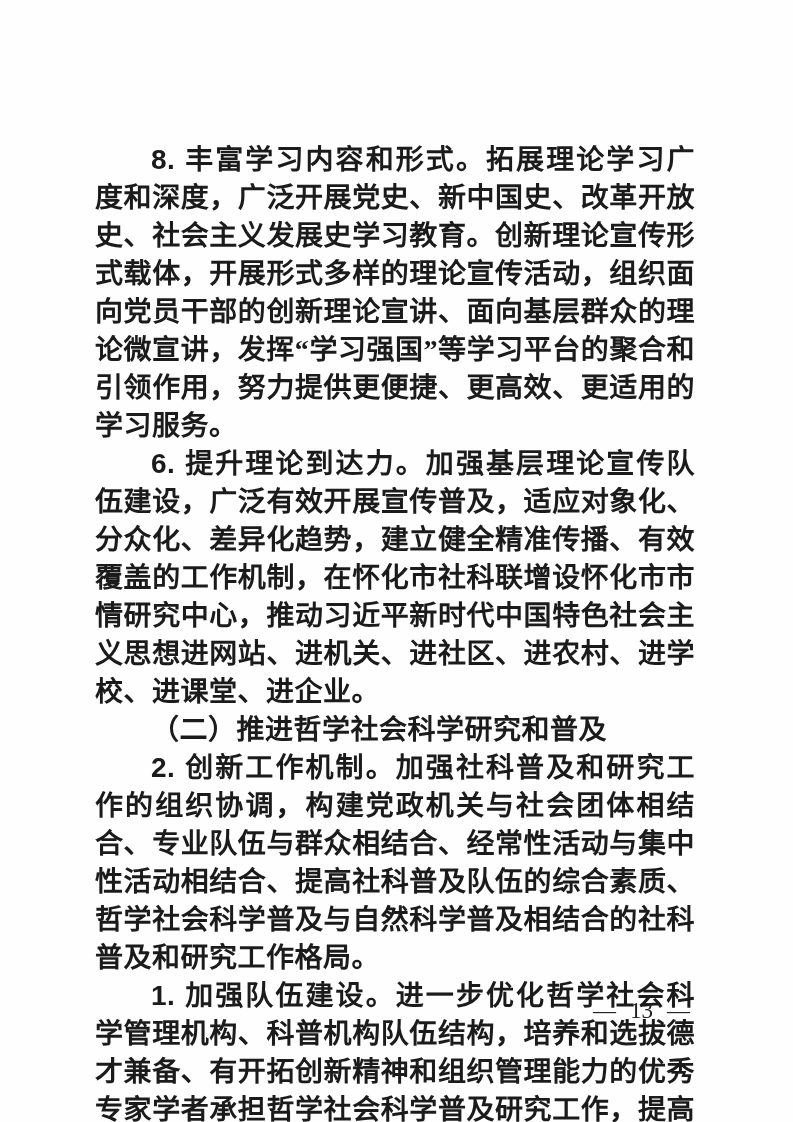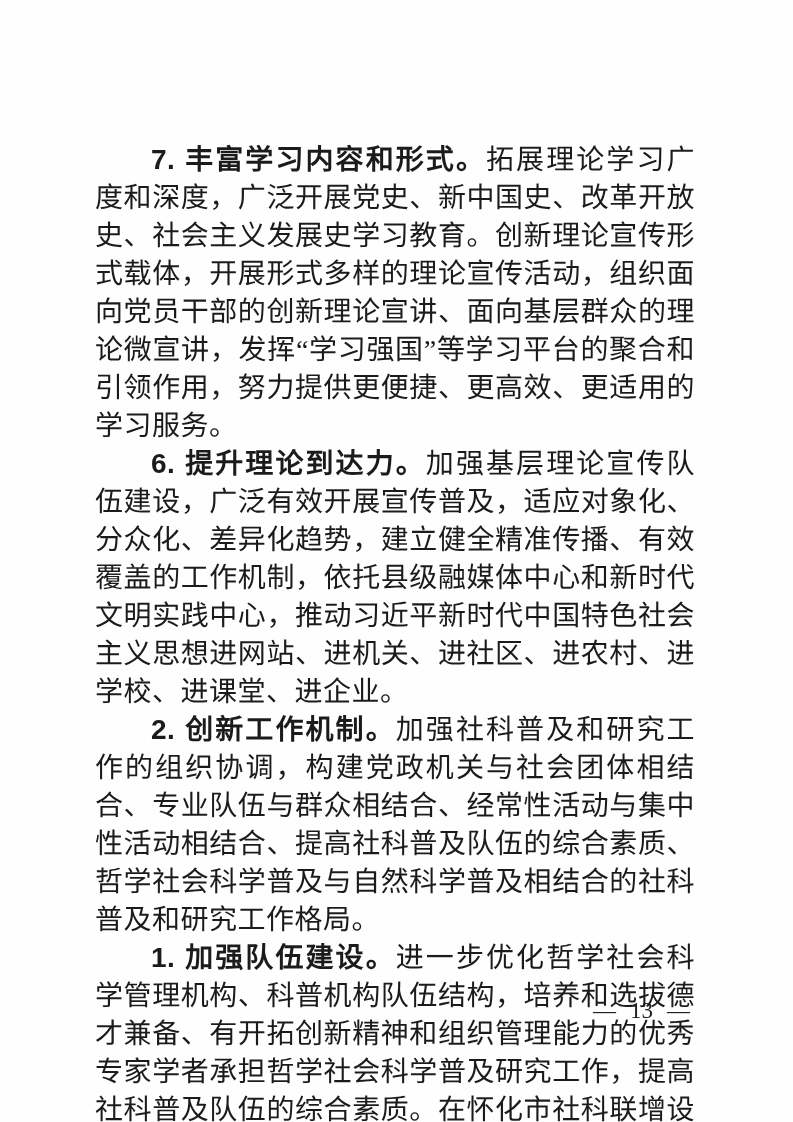--- a/index.html
+++ b/index.html
@@ -29,21 +29,21 @@
   }
   .para {
     margin: 0;
     text-indent: 2em;
   }
   .para-heading {
     font-weight: 700;
     font-family: "Liberation Sans", "DejaVu Sans", sans-serif;
   }
   .para-body {
-    font-weight: 400;
+    font-weight: 700;
   }
   .section-heading {
     margin: 0;
     text-indent: 2em;
     font-weight: 700;
     font-family: "Liberation Sans", "DejaVu Sans", sans-serif;
   }
   .footer {
     position: absolute;
     right: 103px;
@@ -57,24 +57,25 @@
     font-family: "Liberation Serif", "DejaVu Serif", serif;
   }
 </style>
 </head>
 <body>
 
 <div class="page">
 
   <div class="content">
 
-    <p class="para"><span class="para-heading">7. 丰富学习内容和形式。</span><span class="para-body">拓展理论学习广度和深度，广泛开展党史、新中国史、改革开放史、社会主义发展史学习教育。创新理论宣传形式载体，开展形式多样的理论宣传活动，组织面向党员干部的创新理论宣讲、面向基层群众的理论微宣讲，发挥“学习强国”等学习平台的聚合和引领作用，努力提供更便捷、更高效、更适用的学习服务。</span></p>
+    <p class="para"><span class="para-heading">8. 丰富学习内容和形式。</span><span class="para-body">拓展理论学习广度和深度，广泛开展党史、新中国史、改革开放史、社会主义发展史学习教育。创新理论宣传形式载体，开展形式多样的理论宣传活动，组织面向党员干部的创新理论宣讲、面向基层群众的理论微宣讲，发挥“学习强国”等学习平台的聚合和引领作用，努力提供更便捷、更高效、更适用的学习服务。</span></p>
 
-    <p class="para"><span class="para-heading">6. 提升理论到达力。</span><span class="para-body">加强基层理论宣传队伍建设，广泛有效开展宣传普及，适应对象化、分众化、差异化趋势，建立健全精准传播、有效覆盖的工作机制，依托县级融媒体中心和新时代文明实践中心，推动习近平新时代中国特色社会主义思想进网站、进机关、进社区、进农村、进学校、进课堂、进企业。</span></p>
+    <p class="para"><span class="para-heading">6. 提升理论到达力。</span><span class="para-body">加强基层理论宣传队伍建设，广泛有效开展宣传普及，适应对象化、分众化、差异化趋势，建立健全精准传播、有效覆盖的工作机制，在怀化市社科联增设怀化市市情研究中心，推动习近平新时代中国特色社会主义思想进网站、进机关、进社区、进农村、进学校、进课堂、进企业。</span></p>
 
+    <p class="section-heading">（二）推进哲学社会科学研究和普及</p>
 
     <p class="para"><span class="para-heading">2. 创新工作机制。</span><span class="para-body">加强社科普及和研究工作的组织协调，构建党政机关与社会团体相结合、专业队伍与群众相结合、经常性活动与集中性活动相结合、提高社科普及队伍的综合素质、哲学社会科学普及与自然科学普及相结合的社科普及和研究工作格局。</span></p>
 
     <p class="para"><span class="para-heading">1. 加强队伍建设。</span><span class="para-body">进一步优化哲学社会科学管理机构、科普机构队伍结构，培养和选拔德才兼备、有开拓创新精神和组织管理能力的优秀专家学者承担哲学社会科学普及研究工作，提高社科普及队伍的综合素质。在怀化市社科联增设怀化市市情研究中心，强化哲学社会科学研究职能，在地方党委、政府决策中发挥好智库作用。</span></p>
 
   </div>
 
   <div class="footer">
     <span>—</span>
     <span>13</span>

